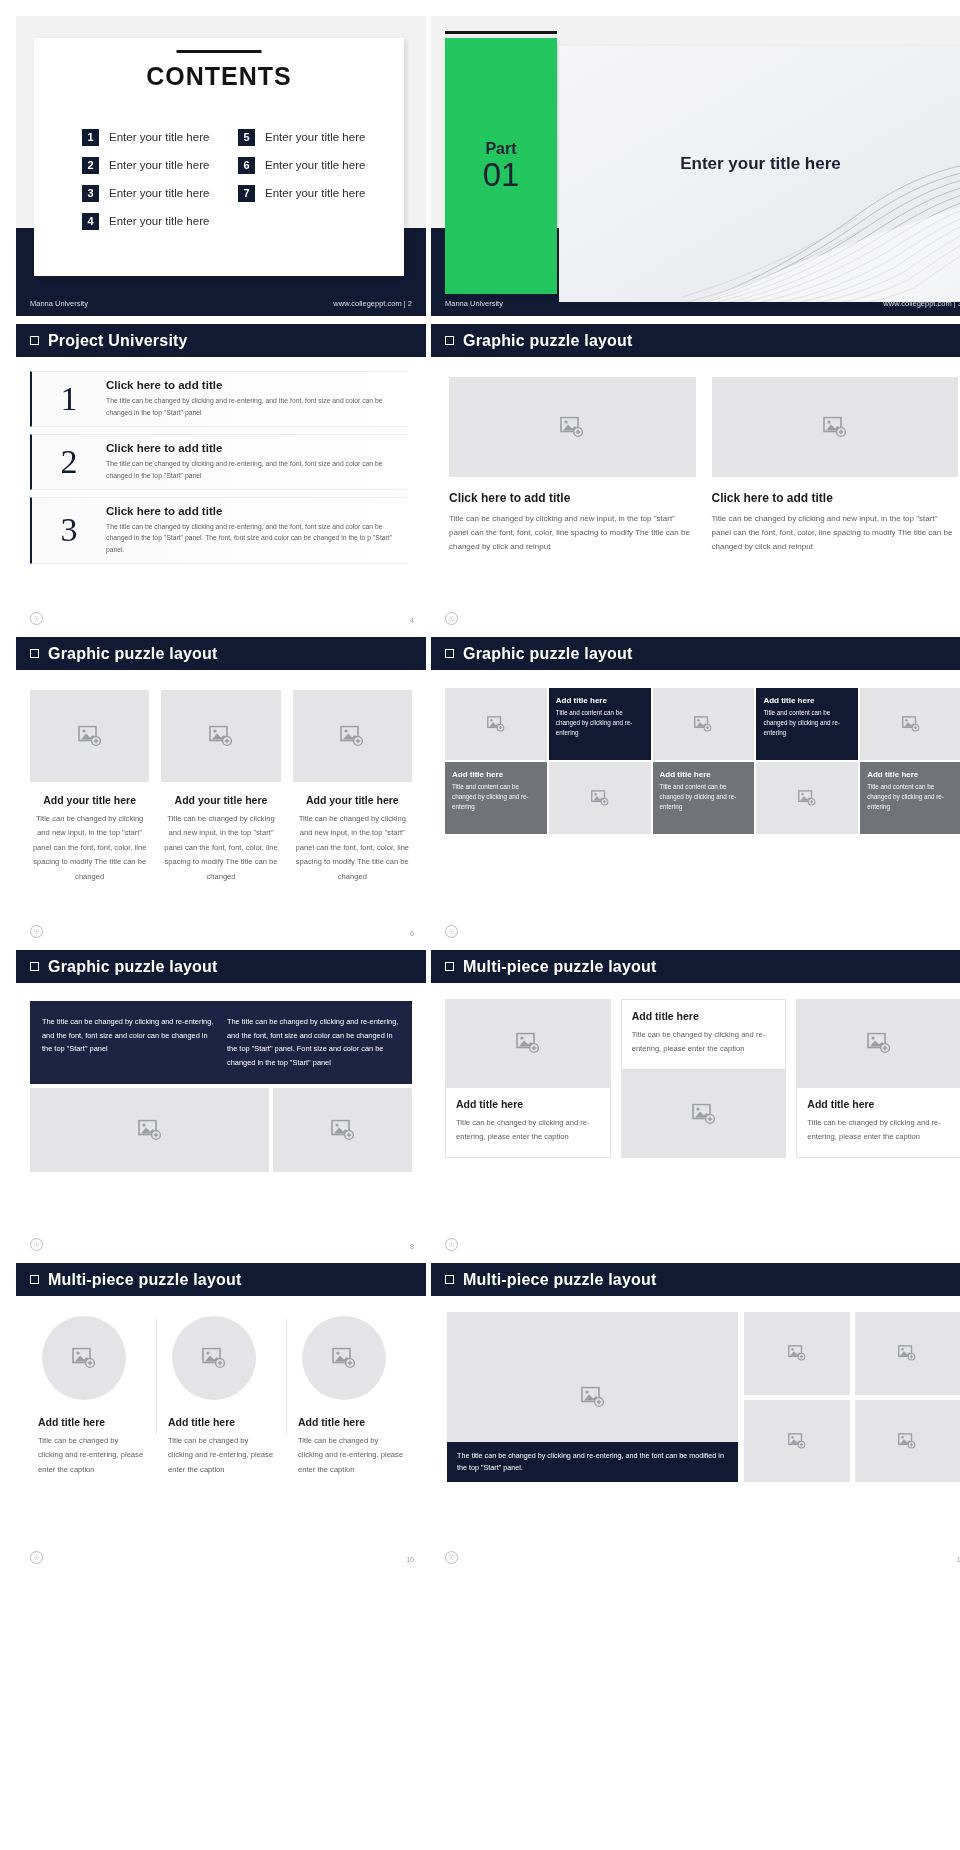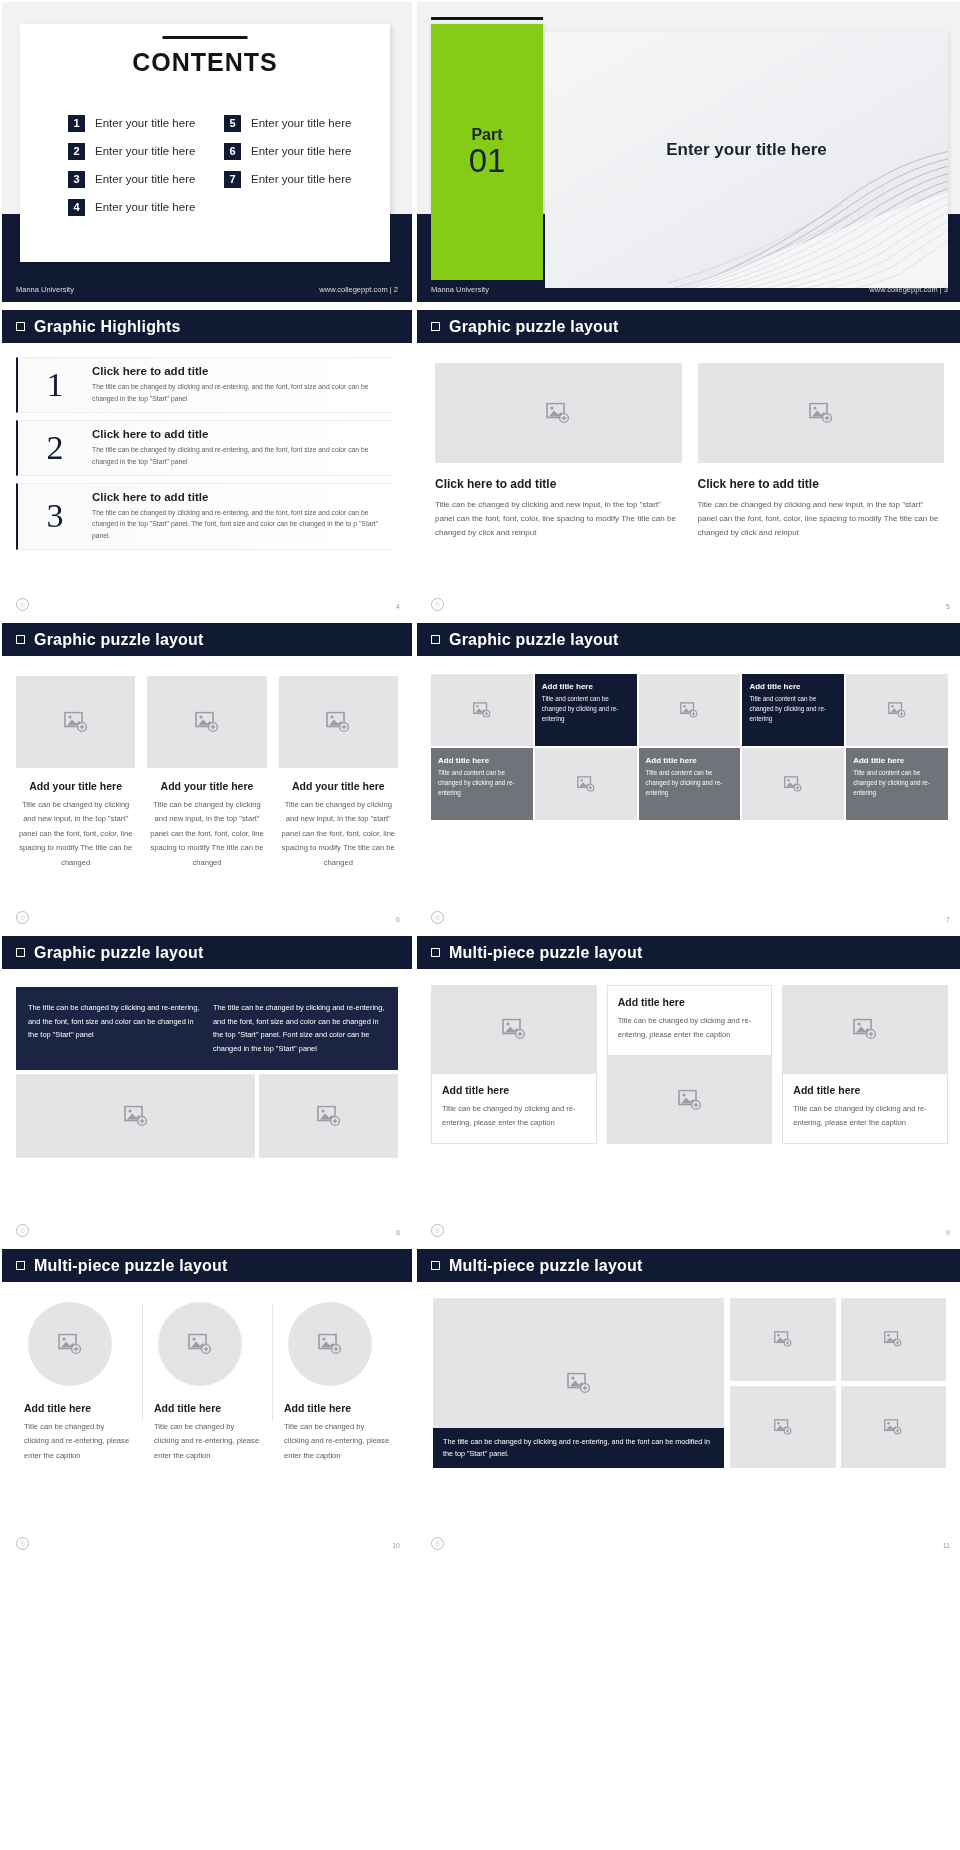--- a/index.html
+++ b/index.html
@@ -10,21 +10,21 @@
   }
   body { width: 960px; }
 
   .deck {
     width: 960px;
     display: grid;
     grid-template-columns: 410px 1fr;
     column-gap: 5px;
     row-gap: 8px;
     background: #ffffff;
-    padding: 2px;
+    padding: 16px;
   }
 
   
   .slide {
     position: relative;
     background: #ffffff;
     overflow: hidden;
   }
   .slide-r { width: 545px; }
   .slide-l { width: 410px; }          
@@ -88,21 +88,21 @@
   .part {
     position: relative; height: 300px; background: #f2f2f3;
   }
   .part-band {
     position: absolute; left: 0; right: 0; bottom: 0; height: 88px;
     background: #101a33;
   }
   .part-left {
     position: absolute; left: 14px; top: 22px;
     width: 112px; bottom: 22px;
-    background: #84cc16;
+    background: #22c55e;
     box-shadow: 1px 1px 4px rgba(0,0,0,.14);
   }
   .part-left-rule {
     position: absolute; left: 0; top: -7px; width: 100%;
     height: 3px; background: #141414;
   }
   .part-left-txt {
     position: absolute; left: 0; right: 0; top: 50%;
     transform: translateY(-50%);
     text-align: center; color: #1d2233;
@@ -342,21 +342,21 @@
     </div>
     <div class="cov-footer">
       <span>Manna University</span>
       <span><span>www.collegeppt.com</span> | <span>3</span></span>
     </div>
   </div>
 
   <div class="slide slide-l c-slide">
     <div class="hdr">
       <span class="hdr-sq"></span>
-      <span class="hdr-title">Graphic Highlights</span>
+      <span class="hdr-title">Project University</span>
     </div>
     <div class="hl-wrap">
       <div class="hl-row">
         <div class="hl-num">1</div>
         <div class="hl-body">
           <div class="hl-t">Click here to add title</div>
           <div class="hl-d">The title can be changed by clicking and re-entering, and the font, font size and color can be changed in the top "Start" panel</div>
         </div>
       </div>
       <div class="hl-row">

